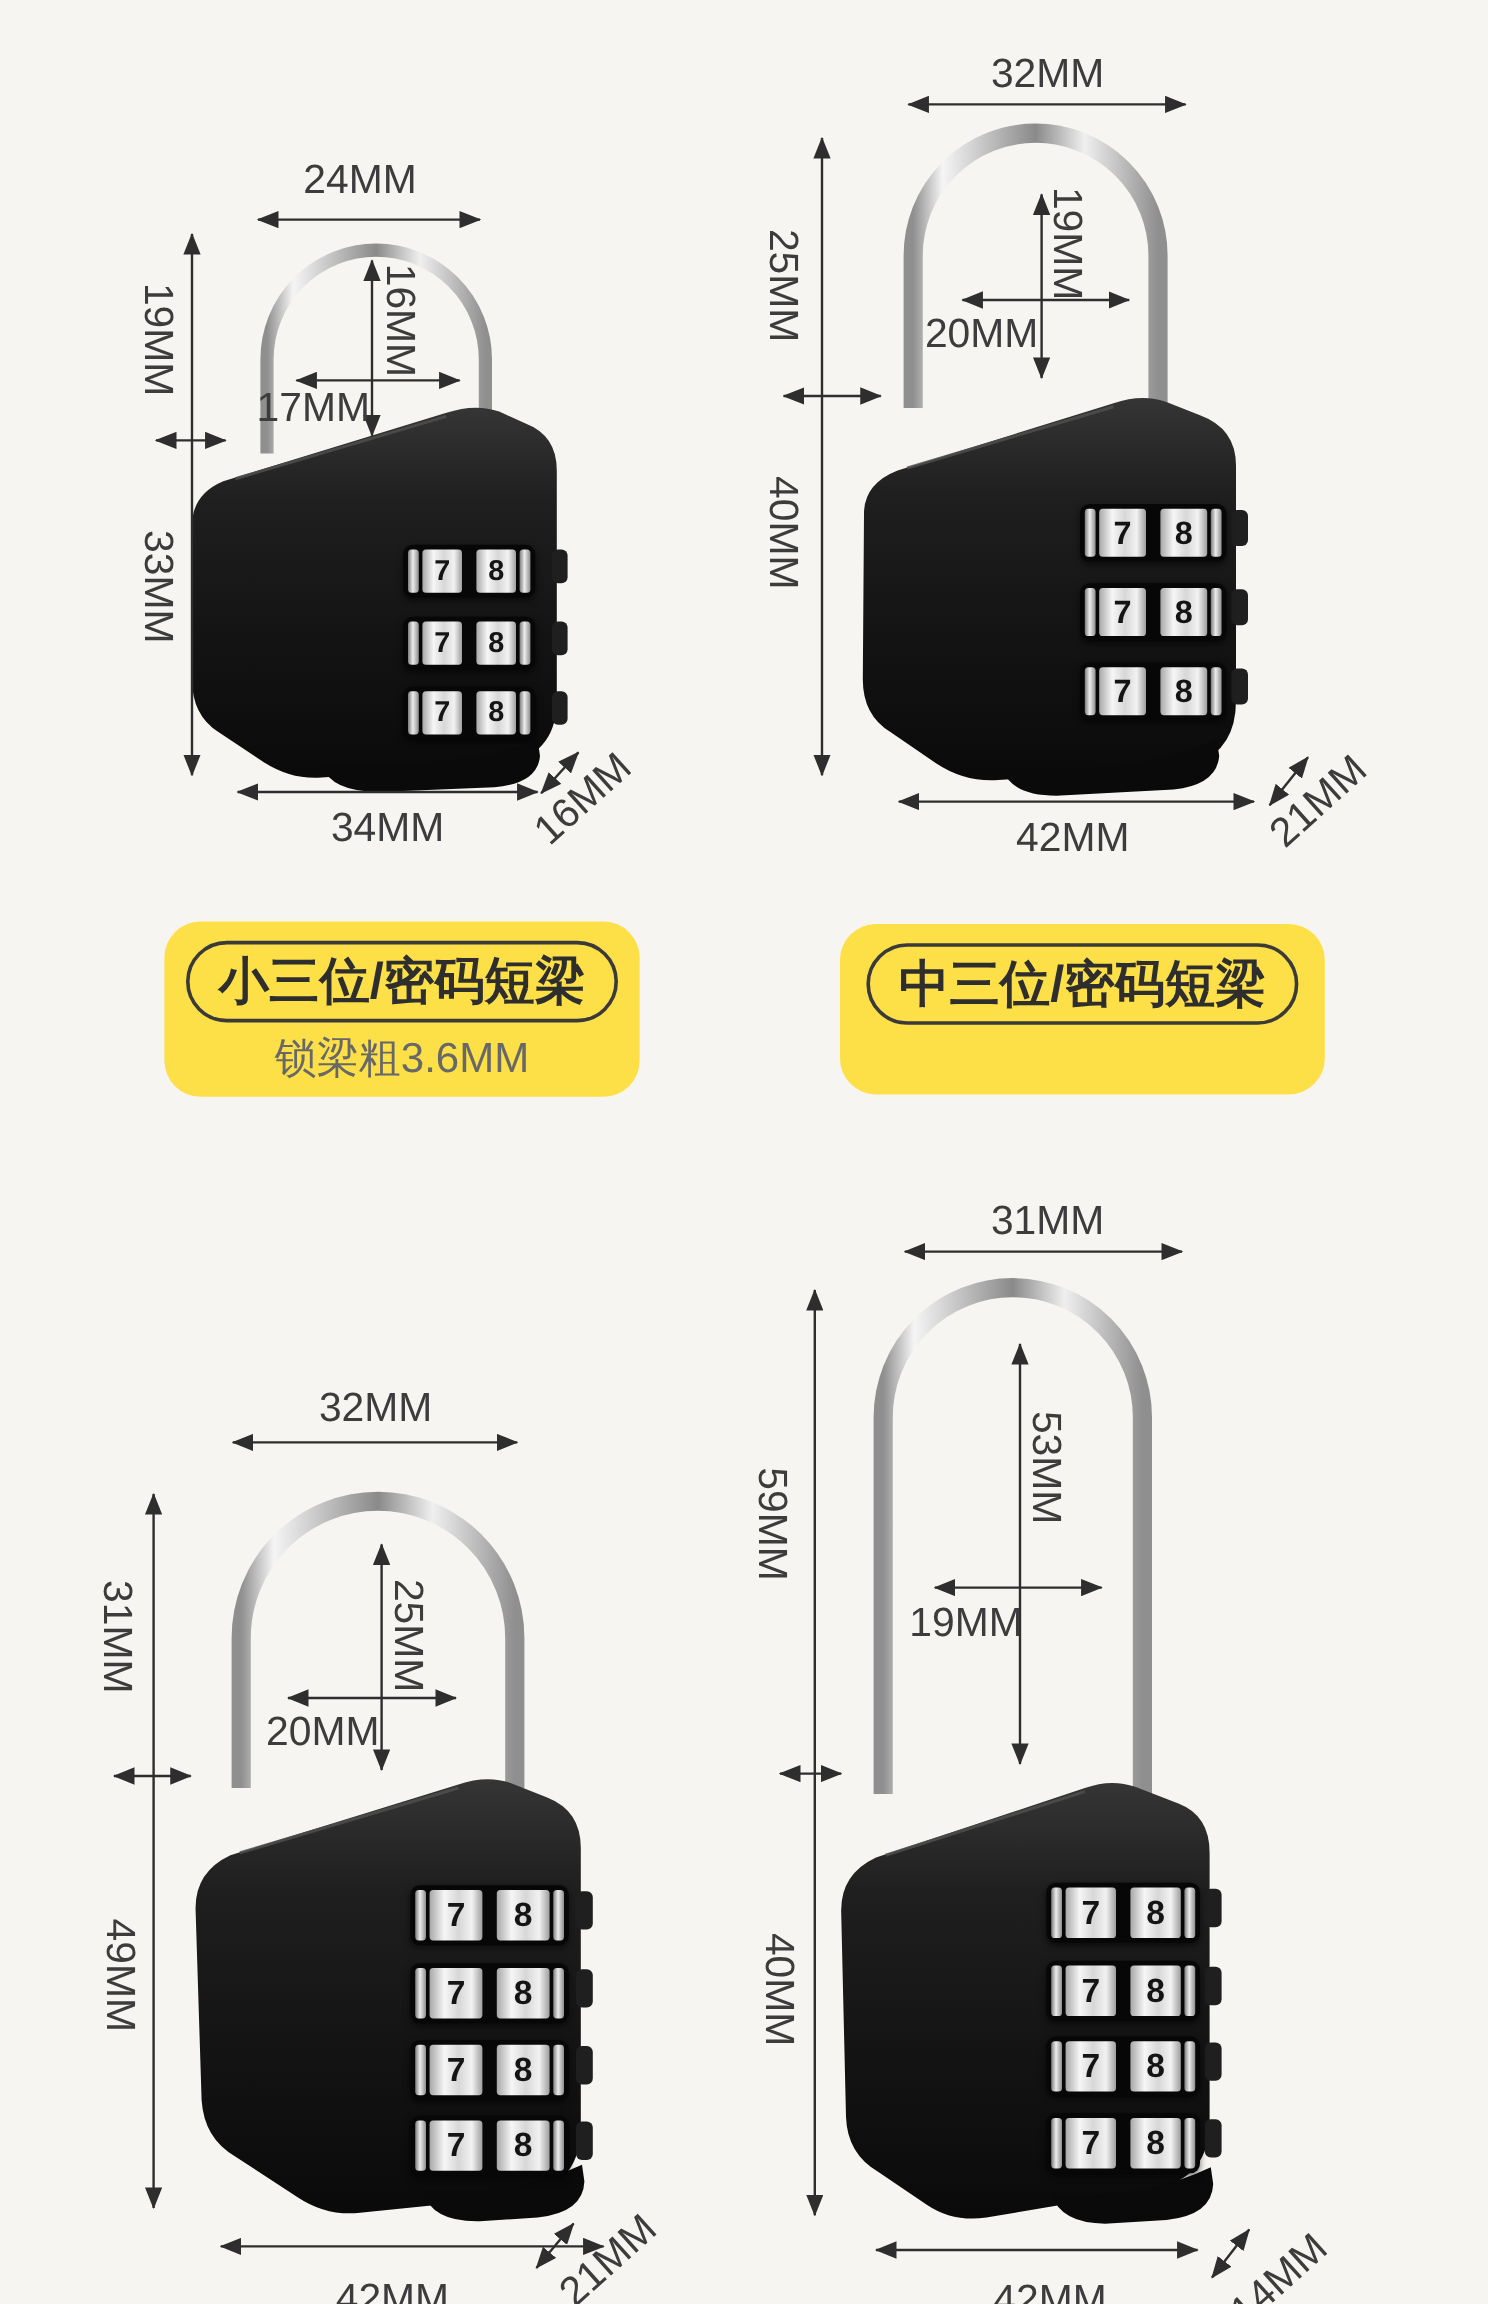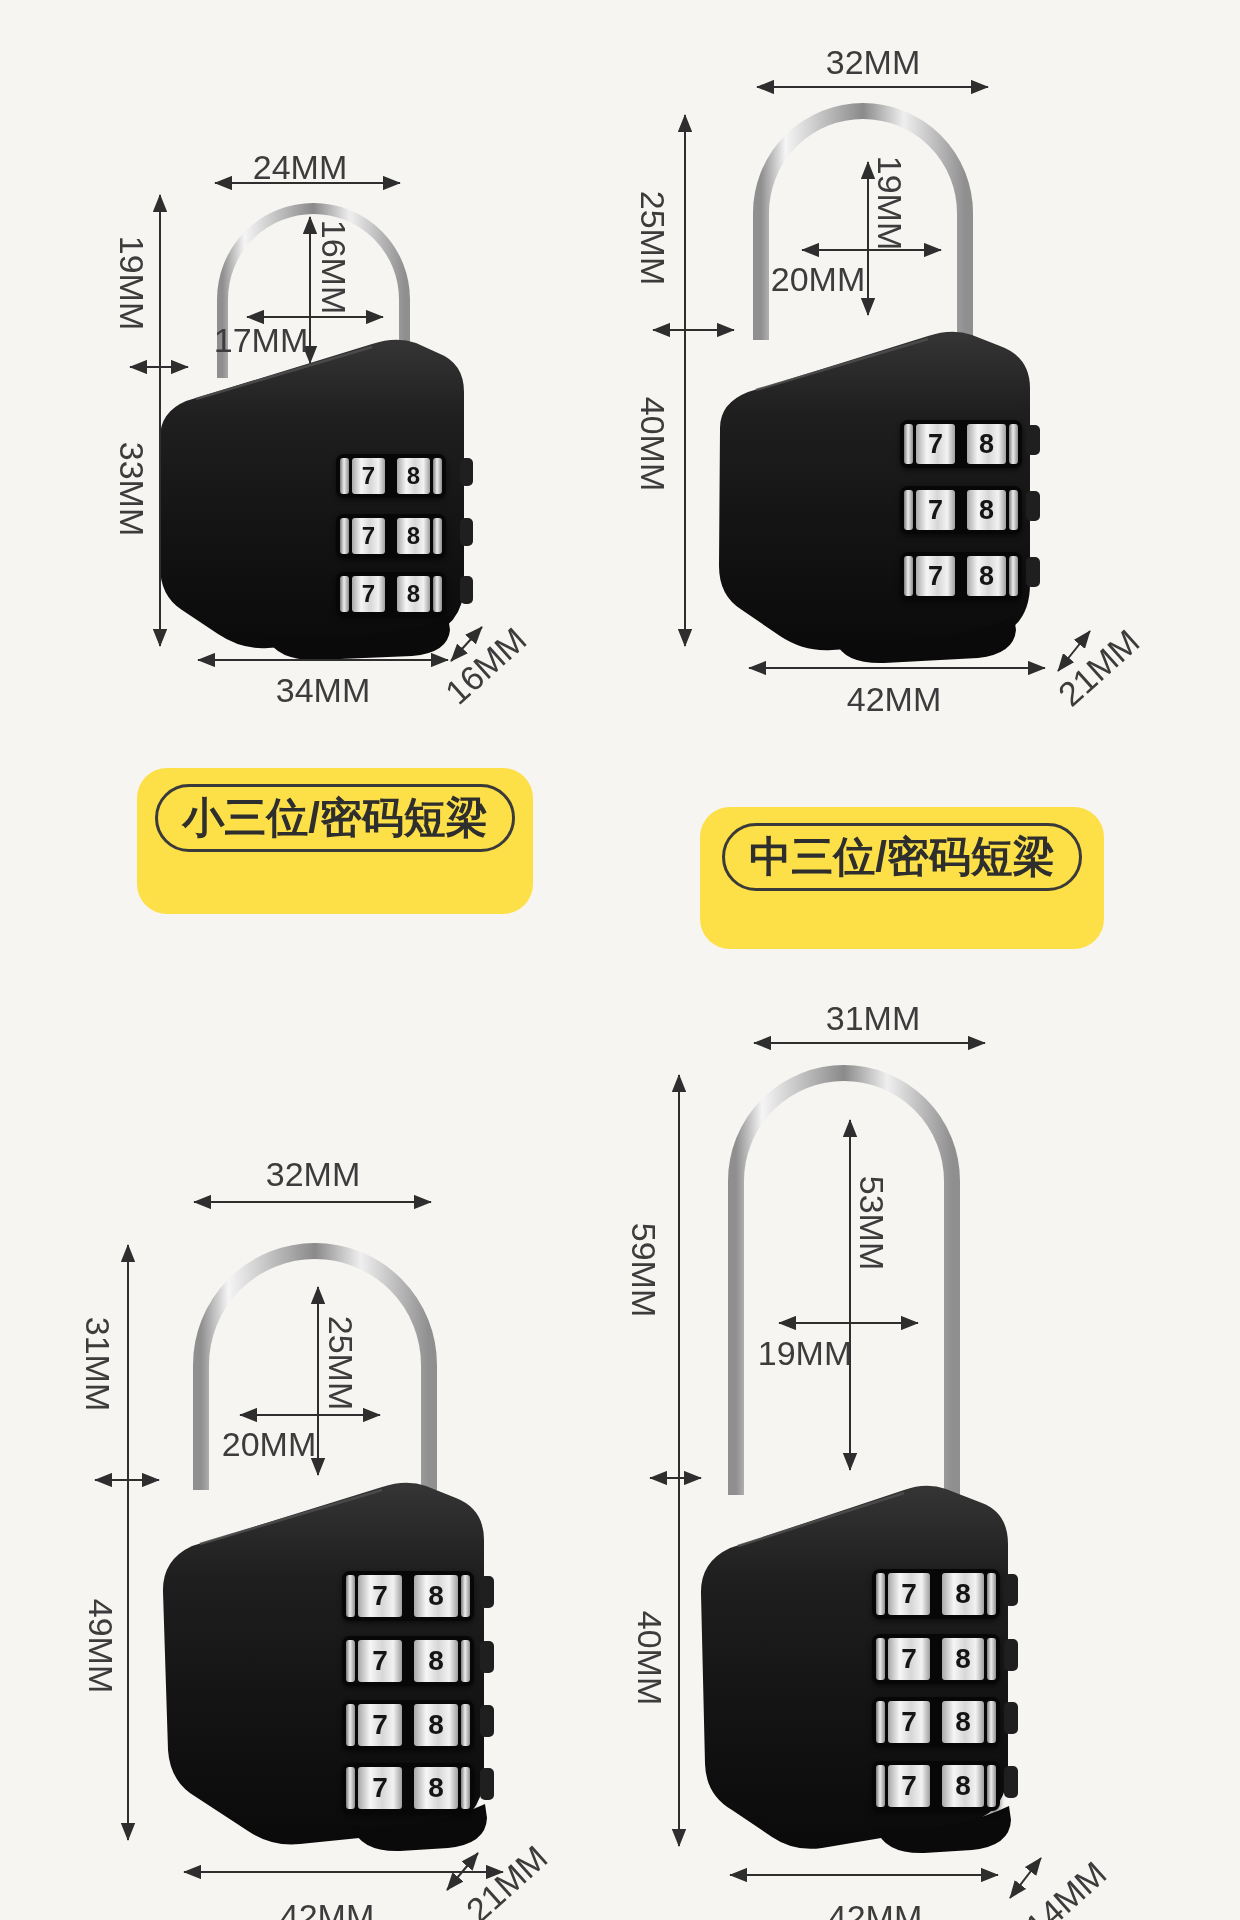--- a/index.html
+++ b/index.html
@@ -238,21 +238,21 @@
       <i></i>
 </div>
 <div class="dial" style="left:872px;top:1761px;width:120px;height:42px;font-size:28px">
   <i></i>
       <b>7</b>
       <s></s>
       <b>8</b>
       <i></i>
 </div>
 
-<div class="lab" style="left:300px;top:167px">24MM</div>
+<div class="lab" style="left:300px;top:150px">24MM</div>
 <div class="lab v" style="left:131px;top:283px">19MM</div>
 <div class="lab v" style="left:333px;top:267px">16MM</div>
 <div class="lab" style="left:261px;top:340px">17MM</div>
 <div class="lab v" style="left:131px;top:489px">33MM</div>
 <div class="lab" style="left:323px;top:690px">34MM</div>
 <div class="lab d" style="left:486px;top:666px">16MM</div>
 
 <div class="lab" style="left:873px;top:62px">32MM</div>
 <div class="lab v" style="left:652px;top:238px">25MM</div>
 <div class="lab v" style="left:889px;top:203px">19MM</div>
@@ -274,21 +274,22 @@
 <div class="lab v" style="left:871px;top:1223px">53MM</div>
 <div class="lab" style="left:805px;top:1353px">19MM</div>
 <div class="lab v" style="left:649px;top:1658px">40MM</div>
 <div class="lab" style="left:875px;top:1917px">42MM</div>
 <div class="lab d" style="left:1066px;top:1900px">14MM</div>
 
 <section class="card" style="left:137px;top:768px;width:396px;height:146px">
   <div class="pill">
     <span>小三位/密码短梁</span>
   </div>
+  <div class="sub">锁梁粗3.6MM</div>
 </section>
 
-<section class="card" style="left:700px;top:807px;width:404px;height:142px">
+<section class="card" style="left:700px;top:770px;width:404px;height:142px">
   <div class="pill">
     <span>中三位/密码短梁</span>
   </div>
 </section>
 
 </div>
 
 </body></html>

